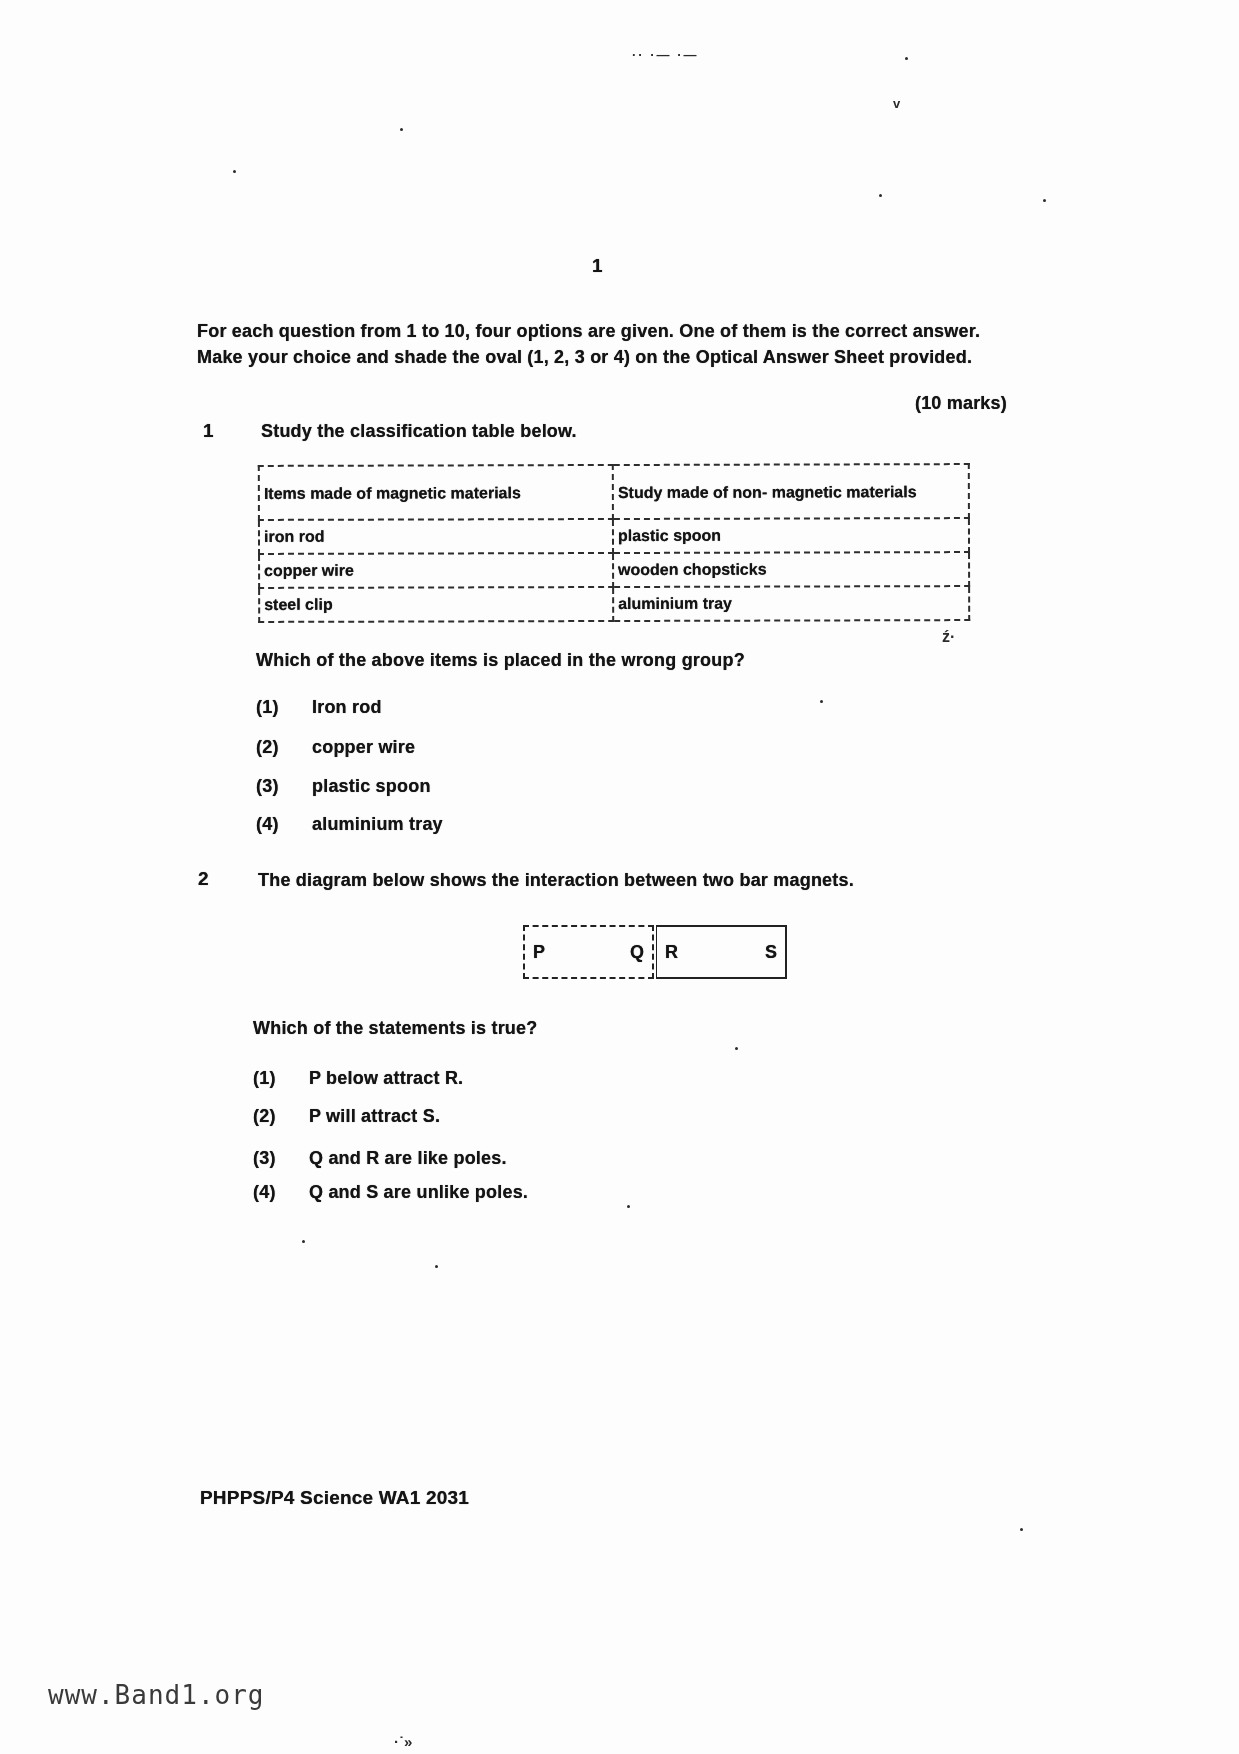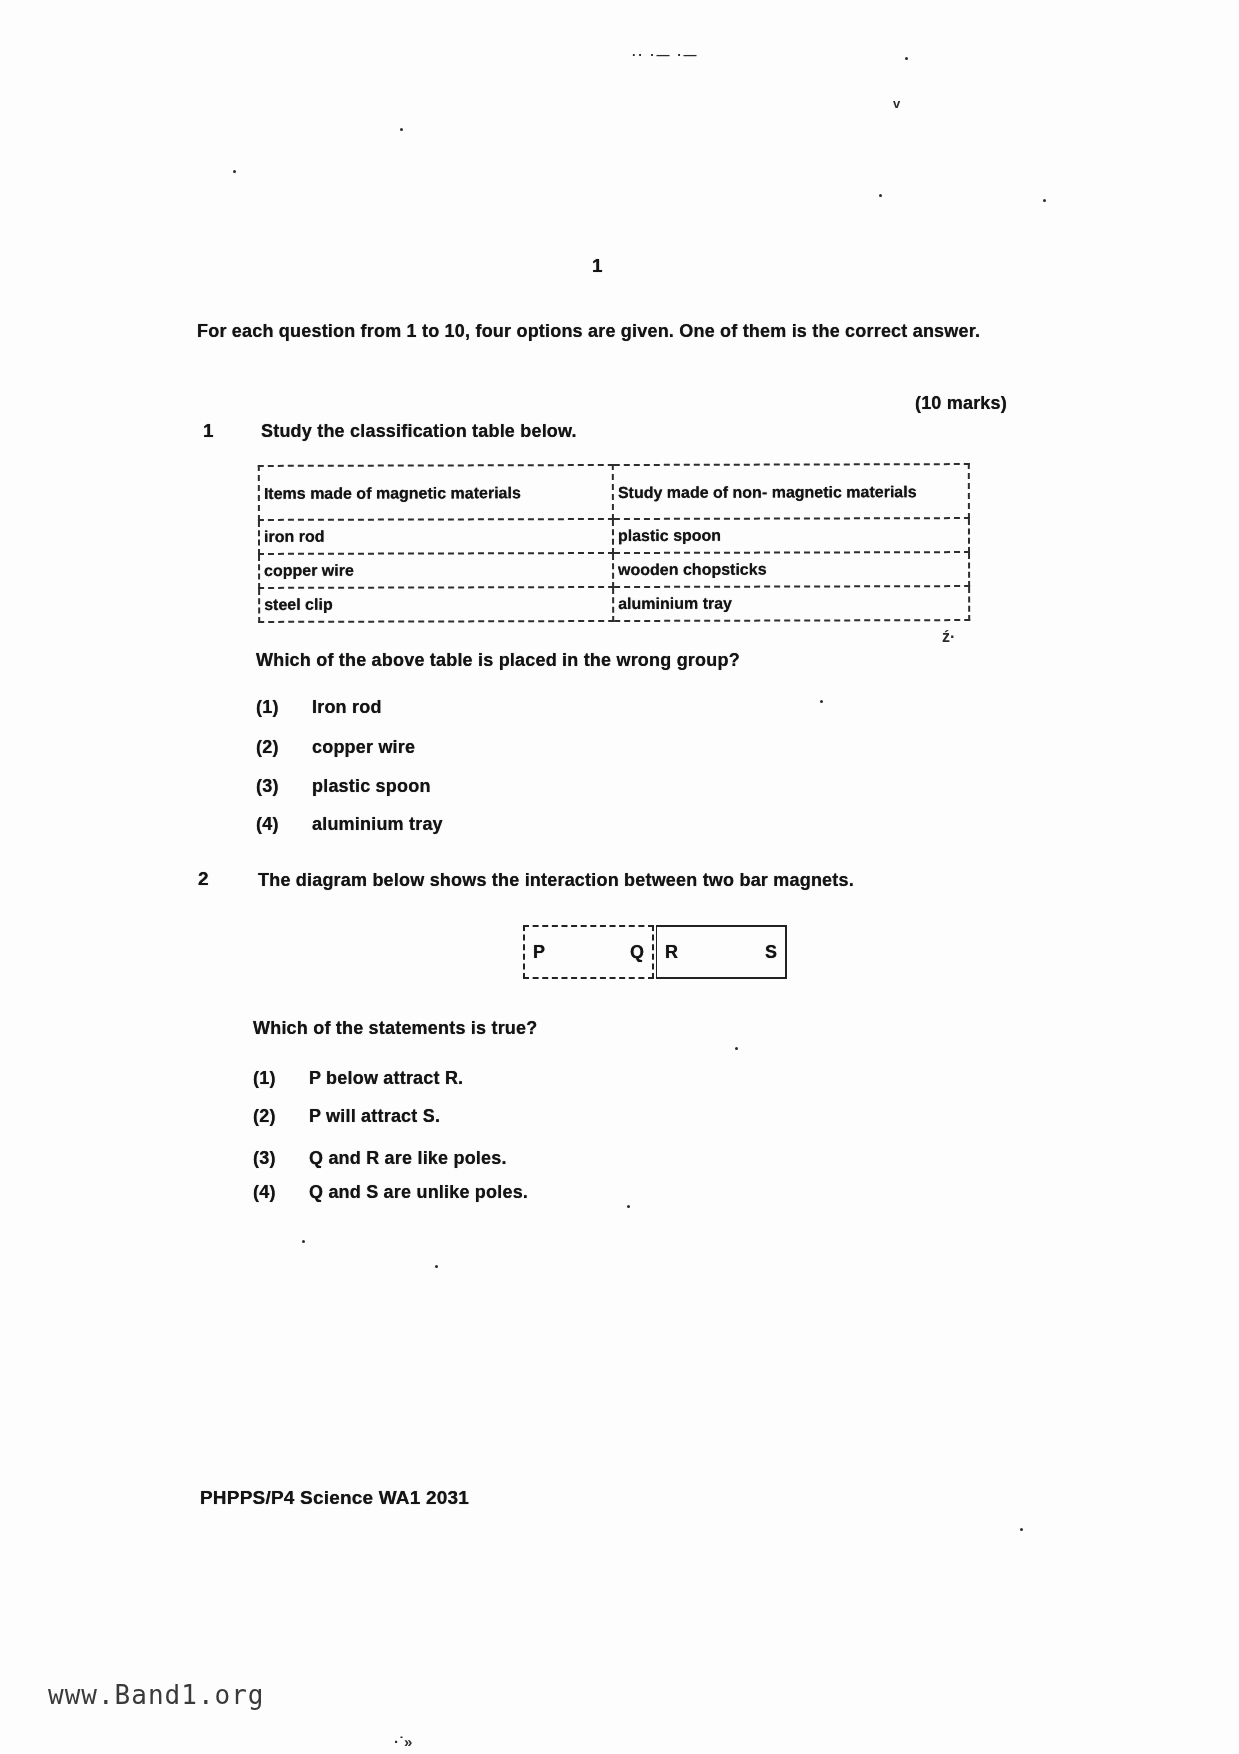--- a/index.html
+++ b/index.html
@@ -82,20 +82,21 @@
   <div class="speck" style="left:735px;top:1047px;width:3px;height:3px;"></div>
   <div class="speck" style="left:627px;top:1205px;width:3px;height:3px;"></div>
   <div class="speck" style="left:302px;top:1240px;width:3px;height:3px;"></div>
   <div class="speck" style="left:435px;top:1265px;width:3px;height:3px;"></div>
   <div class="speck" style="left:1020px;top:1528px;width:3px;height:3px;"></div>
 
   <div class="abs scan page-number" style="left:592px;top:255px;">1</div>
 
   <div class="abs scan instructions" style="left:197px;top:318px;">
     <div>For each question from 1 to 10, four options are given. One of them is the correct answer.</div>
+    <div>Make your choice and shade the oval (1, 2, 3 or 4) on the Optical Answer Sheet provided.</div>
   </div>
   <div class="abs scan marks-line" style="left:197px;top:385px;margin-top:8px;">(10 marks)</div>
 
   <div class="abs scan q-number" style="left:203px;top:420px;">1</div>
   <div class="abs scan q-prompt" style="left:261px;top:421px;">Study the classification table below.</div>
 
   <table class="abs class-table" style="left:258px;top:464px;">
     <colgroup>
         <col style="width:354px">
         <col>
@@ -113,21 +114,21 @@
       <td>copper wire</td>
       <td>wooden chopsticks</td>
     </tr>
     <tr>
       <td>steel clip</td>
       <td>aluminium tray</td>
     </tr>
   </tbody>
     </table>
 
-  <div class="abs scan q-question" style="left:256px;top:650px;">Which of the above table is placed in the wrong group?</div>
+  <div class="abs scan q-question" style="left:256px;top:650px;">Which of the above items is placed in the wrong group?</div>
 
   <div class="abs scan option-row" style="left:256px;top:697px;">
     <span class="option-label">(1)</span>
     <span class="option-text">Iron rod</span>
   </div>
   <div class="abs scan option-row" style="left:256px;top:737px;">
     <span class="option-label">(2)</span>
     <span class="option-text">copper wire</span>
   </div>
   <div class="abs scan option-row" style="left:256px;top:776px;">

